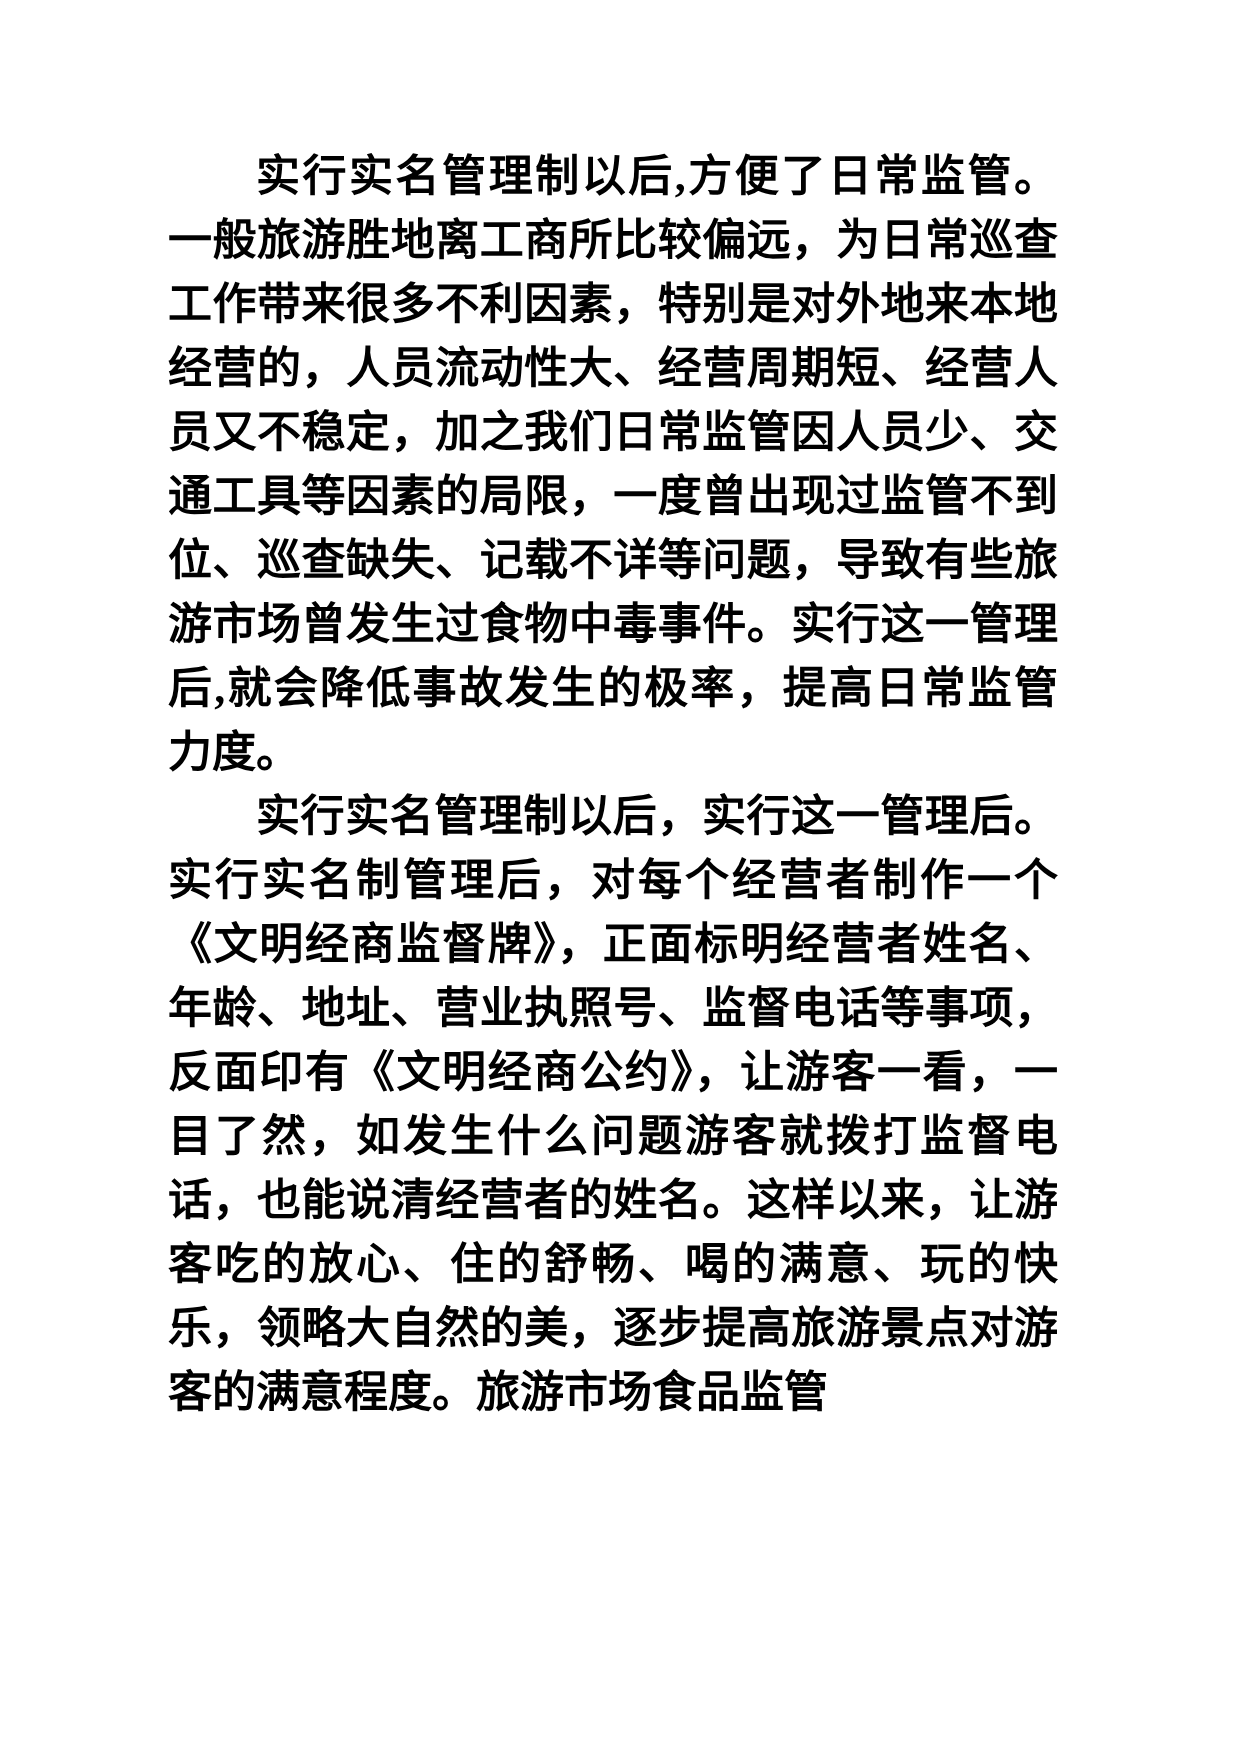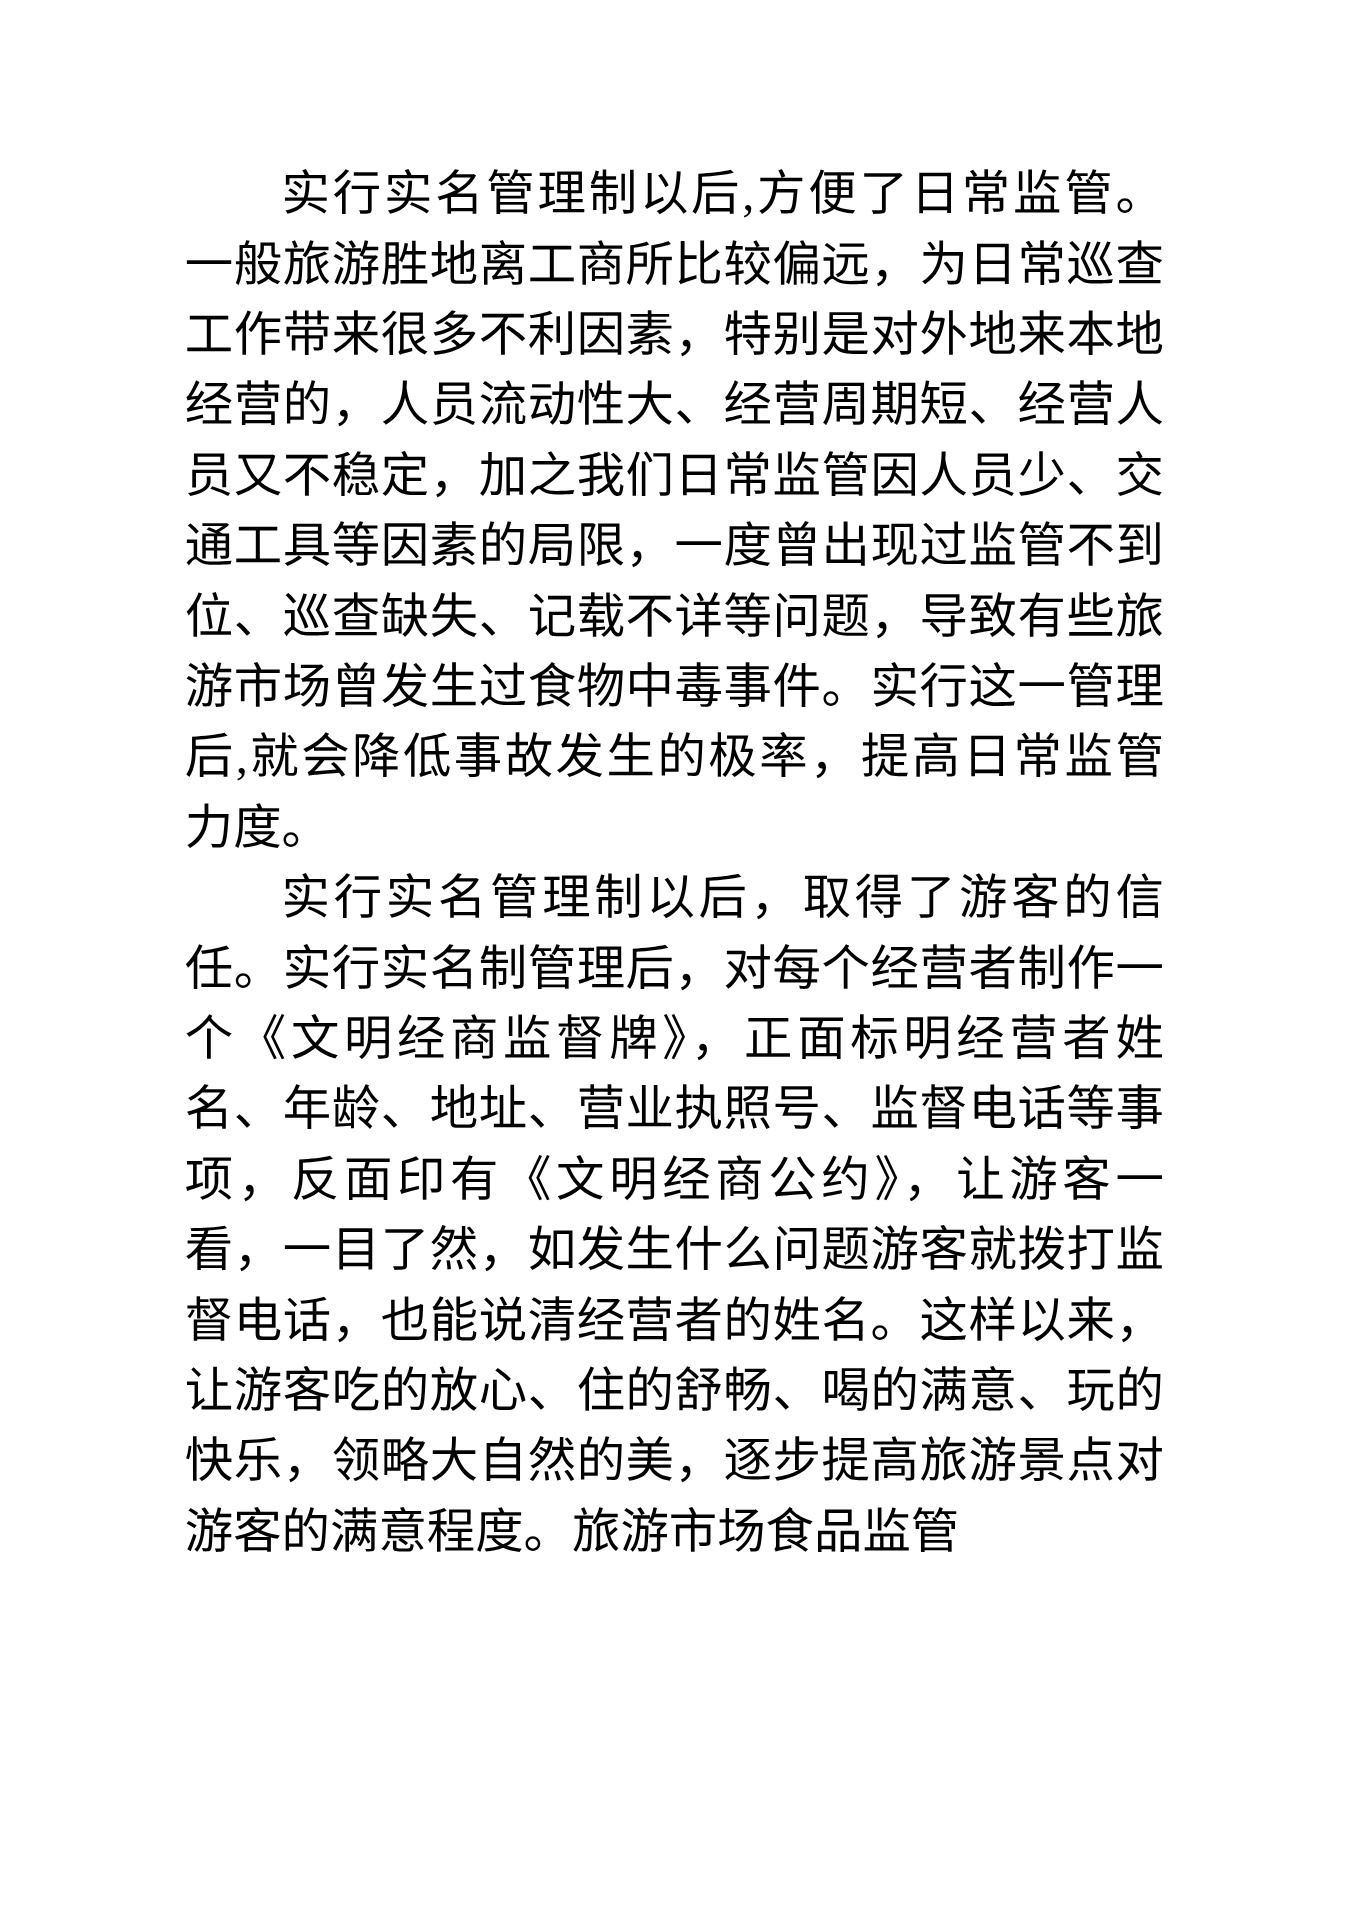--- a/index.html
+++ b/index.html
@@ -25,23 +25,24 @@
     padding: 0;
     font-family: "Liberation Serif", "DejaVu Serif", serif;
     font-size: 44px;
     line-height: 64px;
     color: #000000;
     text-align: justify;
     text-justify: inter-character;
     text-indent: 2em;
     word-break: normal;
     overflow-wrap: break-word;
+    font-weight: bold;
   }
 </style>
 </head>
 <body>
 
 <div class="sheet">
   <div class="content">
     <p class="para">实行实名管理制以后,方便了日常监管。一般旅游胜地离工商所比较偏远，为日常巡查工作带来很多不利因素，特别是对外地来本地经营的，人员流动性大、经营周期短、经营人员又不稳定，加之我们日常监管因人员少、交通工具等因素的局限，一度曾出现过监管不到位、巡查缺失、记载不详等问题，导致有些旅游市场曾发生过食物中毒事件。实行这一管理后,就会降低事故发生的极率，提高日常监管力度。</p>
-    <p class="para">实行实名管理制以后，取得了游客的信任。实行实名制管理后，对每个经营者制作一个《文明经商监督牌》，正面标明经营者姓名、年龄、地址、营业执照号、监督电话等事项，反面印有《文明经商公约》，让游客一看，一目了然，如发生什么问题游客就拨打监督电话，也能说清经营者的姓名。这样以来，让游客吃的放心、住的舒畅、喝的满意、玩的快乐，领略大自然的美，逐步提高旅游景点对游客的满意程度。旅游市场食品监管</p>
+    <p class="para">实行实名管理制以后，实行这一管理后。实行实名制管理后，对每个经营者制作一个《文明经商监督牌》，正面标明经营者姓名、年龄、地址、营业执照号、监督电话等事项，反面印有《文明经商公约》，让游客一看，一目了然，如发生什么问题游客就拨打监督电话，也能说清经营者的姓名。这样以来，让游客吃的放心、住的舒畅、喝的满意、玩的快乐，领略大自然的美，逐步提高旅游景点对游客的满意程度。旅游市场食品监管</p>
   </div>
 </div>
 
 </body></html>

